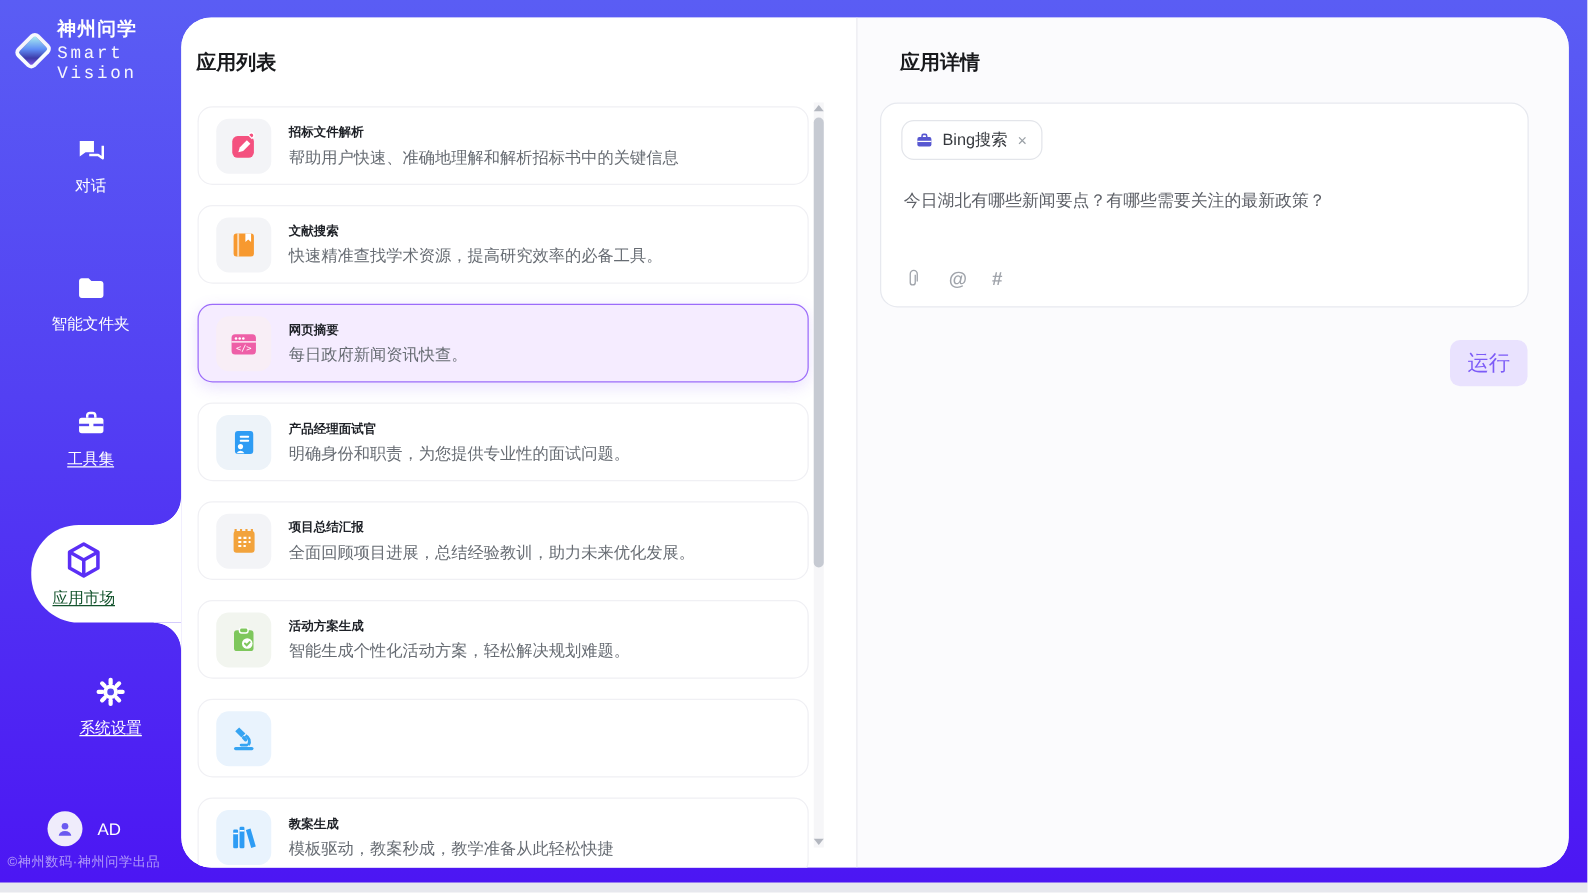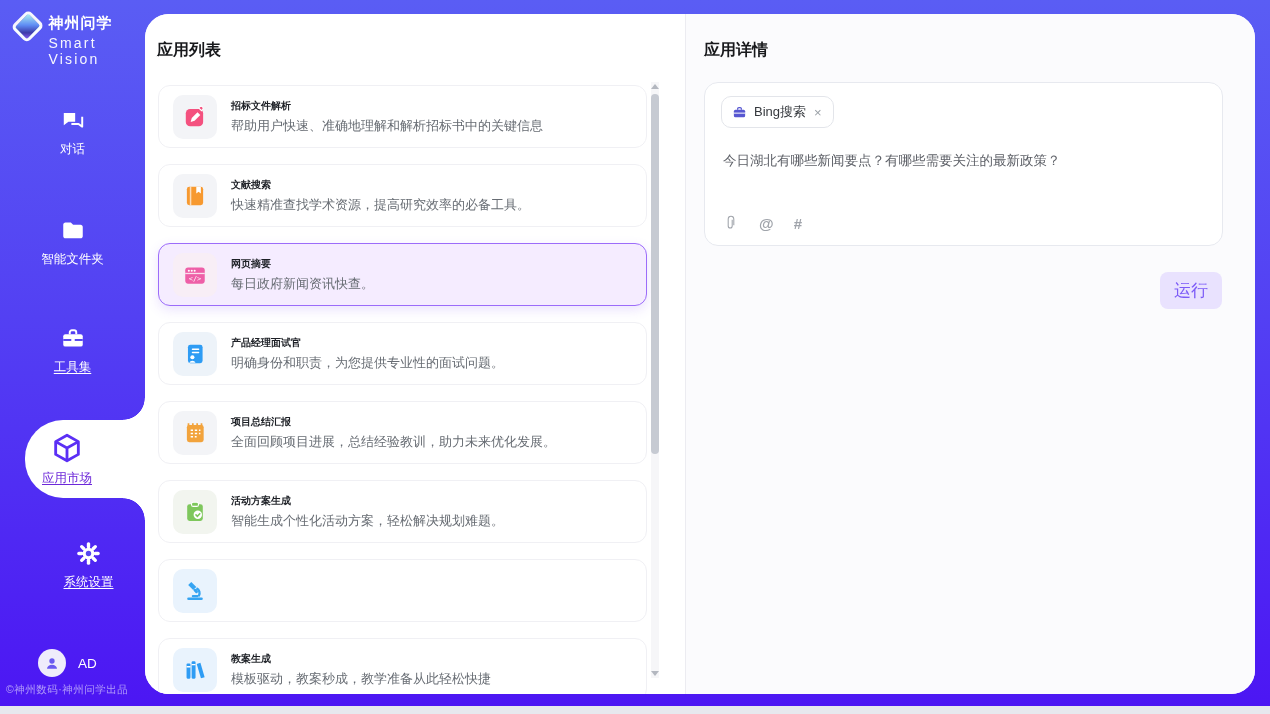--- a/index.html
+++ b/index.html
@@ -10,41 +10,41 @@
   
   .frame { position:absolute; left:0; top:0; width:1270px; height:706px;
            background:linear-gradient(180deg,#5a5df4 0%,#5340f3 45%,#4c16f3 100%); }
 
   
   .content { position:absolute; left:145px; top:14px; width:1110px; height:680px;
              background:#ffffff; border-radius:24px; overflow:hidden; }
 
   
   .sidebar { position:absolute; left:0; top:0; width:145px; height:706px; color:#fff; }
-  .logo { position:absolute; left:16px; top:14px; display:flex; gap:9px; }
+  .logo { position:absolute; left:16px; top:14px; display:flex; align-items:center; gap:9px;font-family:Liberation Mono, monospace; }
   .logo-diamond { width:25px; height:25px; transform:rotate(45deg); border-radius:5px;
       background:linear-gradient(135deg,#aef2ee 0%,#5f8df5 45%,#3d3aa8 75%,#8a5cf2 100%);
       border:3px solid rgba(255,255,255,.95); }
   .logo-text .name { font-size:15px; font-weight:700; letter-spacing:1px; }
   .logo-text .tagline { font-size:14px; letter-spacing:2.2px; margin-top:2px; opacity:.95; }
 
   .nav-item { position:absolute; left:0; width:145px; display:flex; flex-direction:column;
               align-items:center; gap:7px; cursor:pointer; }
   .nav-label { font-size:12.5px; color:#fff; }
   .nav-label.u { text-decoration:underline; text-underline-offset:2px; }
 
   .market-tab { position:absolute; left:25px; top:420px; width:120px; height:78px;
                 background:#fff; border-radius:38px 0 0 38px; }
   .market-tab::before { content:""; position:absolute; right:0; top:-22px; width:22px; height:22px;
       background:radial-gradient(circle at 0 0, rgba(0,0,0,0) 21.4px, #fff 22px); }
   .market-tab::after { content:""; position:absolute; right:0; bottom:-22px; width:22px; height:22px;
       background:radial-gradient(circle at 0 100%, rgba(0,0,0,0) 21.4px, #fff 22px); }
   .market-inner { position:absolute; left:0; top:0; width:84px; height:78px; display:flex;
                   flex-direction:column; align-items:center; justify-content:center; gap:5px; }
-  .market-inner .nav-label { color:#6d28d9; }
+  .market-inner .nav-label { color:#14532d; }
 
   .user-row { position:absolute; left:38px; top:649px; display:flex; align-items:center; gap:12px; }
   .avatar { width:28px; height:28px; border-radius:50%; background:#efecfb; display:flex;
             align-items:center; justify-content:center; }
   .user-name { font-size:13.5px; color:#fff; }
   .copyright { position:absolute; left:6px; top:683px; width:139px; font-size:10.5px;
                color:rgba(255,255,255,.55); letter-spacing:.5px; }
 
   
   .list-panel { position:absolute; left:0; top:0; width:540px; height:100%; background:#fff; }
@@ -62,21 +62,21 @@
   .scrollbar { position:absolute; left:506px; top:68px; width:8px; height:596px; background:#f6f6f8; }
   .scroll-thumb { position:absolute; left:0; top:12px; width:8px; height:360px; background:#c6cad2; border-radius:4px; }
   .arrow-up, .arrow-down { position:absolute; left:0; width:0; height:0;
       border-left:4px solid transparent; border-right:4px solid transparent; }
   .arrow-up { top:2px; border-bottom:5px solid #b3b7bf; }
   .arrow-down { bottom:2px; border-top:5px solid #b3b7bf; }
 
   
   .detail-panel { position:absolute; left:540px; top:0; width:570px; height:100%;
                   background:#fbfbfd; border-left:1px solid #ececf1; }
-  .detail-panel .panel-title { position:absolute; left:18px; top:26px; }
+  .detail-panel .panel-title { position:absolute; left:34px; top:26px; }
   .detail-card { position:absolute; left:18px; top:68px; width:519px; height:164px;
                  background:#fff; border:1px solid #e7e9ef; border-radius:14px; }
   .tool-tag { display:inline-flex; align-items:center; gap:7px; margin:13px 0 0 16px;
               border:1px solid #e3e5ea; border-radius:10px; padding:6px 10px; background:#fff;text-align:right; }
   .tool-tag .tag-label { font-size:13px; color:#35383d; }
   .tag-close { font-size:13px; color:#9aa0a6; cursor:pointer; line-height:1; padding:0 1px; }
   .query-text { margin:24px 0 0 18px; font-size:13.5px; color:#5c5f66; width:480px; }
   .composer-row { position:absolute; left:18px; bottom:13px; display:flex; align-items:center; gap:20px;
                   color:#a0a4ab; }
   .composer-glyph { font-size:15px; font-weight:600; cursor:pointer; }

